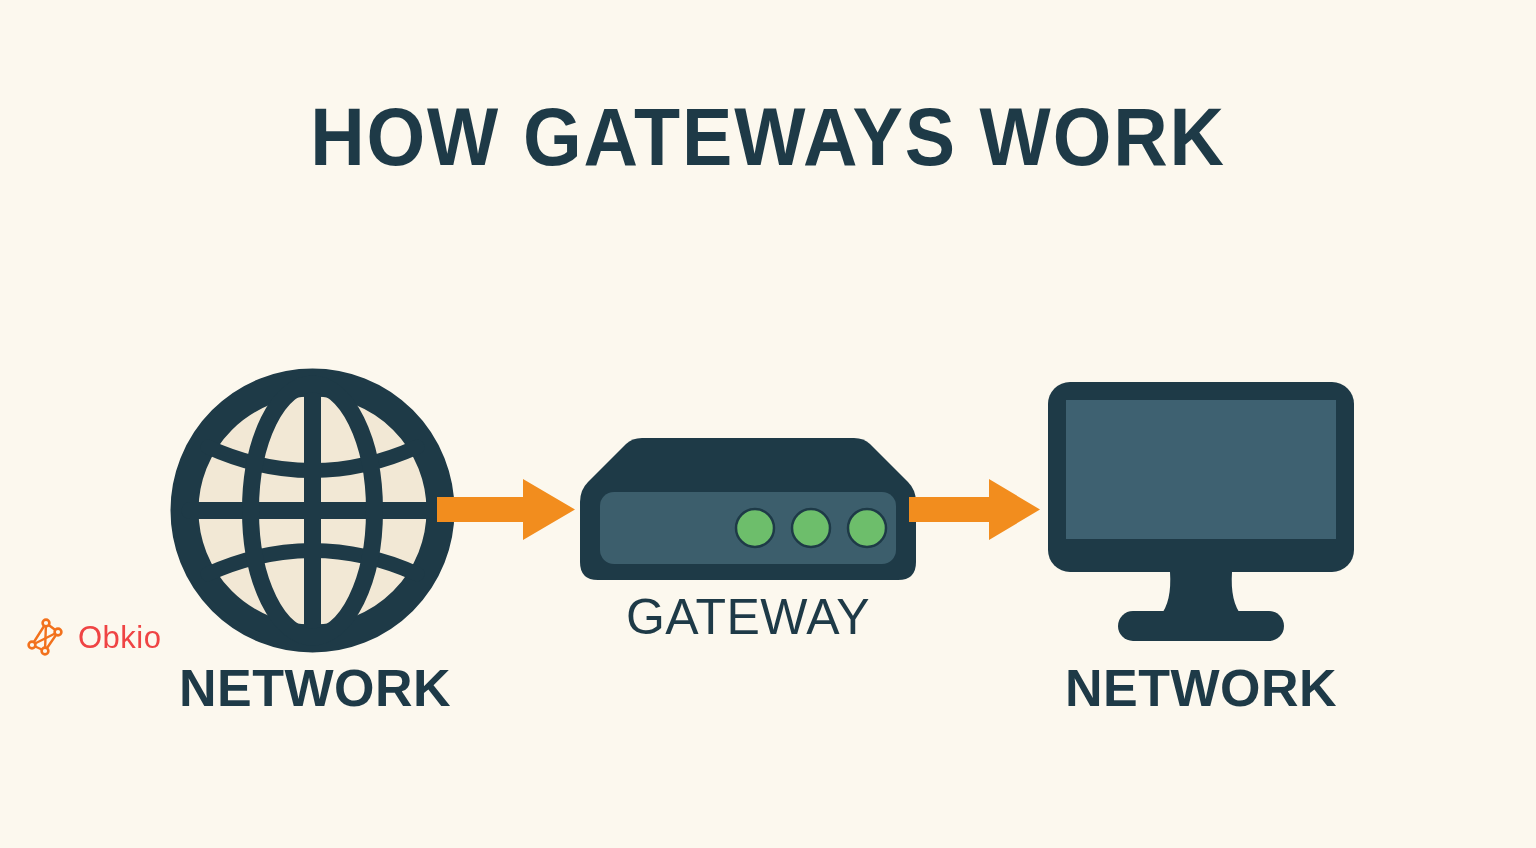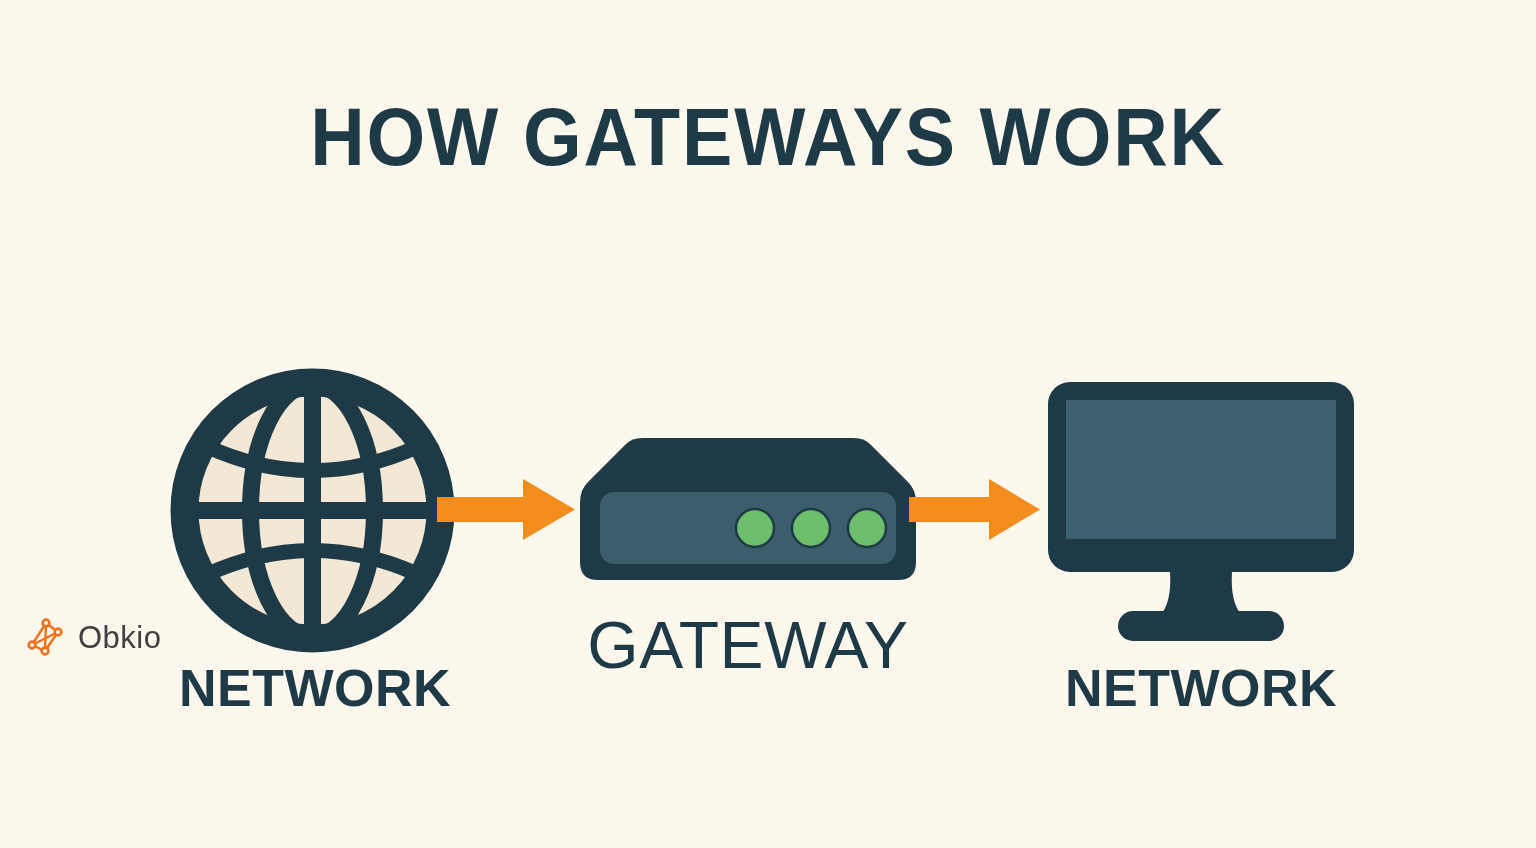--- a/index.html
+++ b/index.html
@@ -102,23 +102,23 @@
   #label-network-left {
     left: 120px;
     top: 662px;
     width: 390px;
     font-size: 52px;
     font-weight: bold;
     letter-spacing: 0.5px;
   }
   #label-gateway {
     left: 578px;
-    top: 612px;
+    top: 592px;
     width: 340px;
-    font-size: 66px;
+    font-size: 50px;
     font-weight: normal;
     letter-spacing: 0.5px;
   }
   #label-network-right {
     left: 1006px;
     top: 662px;
     width: 390px;
     font-size: 52px;
     font-weight: bold;
     letter-spacing: 0.5px;
@@ -135,21 +135,21 @@
   }
   .logo-mark {
     width: 42px;
     height: 42px;
     display: block;
   }
   .logo-word {
     font-family: "Liberation Sans", sans-serif;
     font-size: 31px;
     font-weight: normal;
-    color: #404040;
+    color: #ef4444;
     letter-spacing: 0.5px;
     line-height: 1;
   }
 </style>
 </head>
 <body>
 
 <div class="canvas">
 
   <div class="title">HOW GATEWAYS WORK</div>

